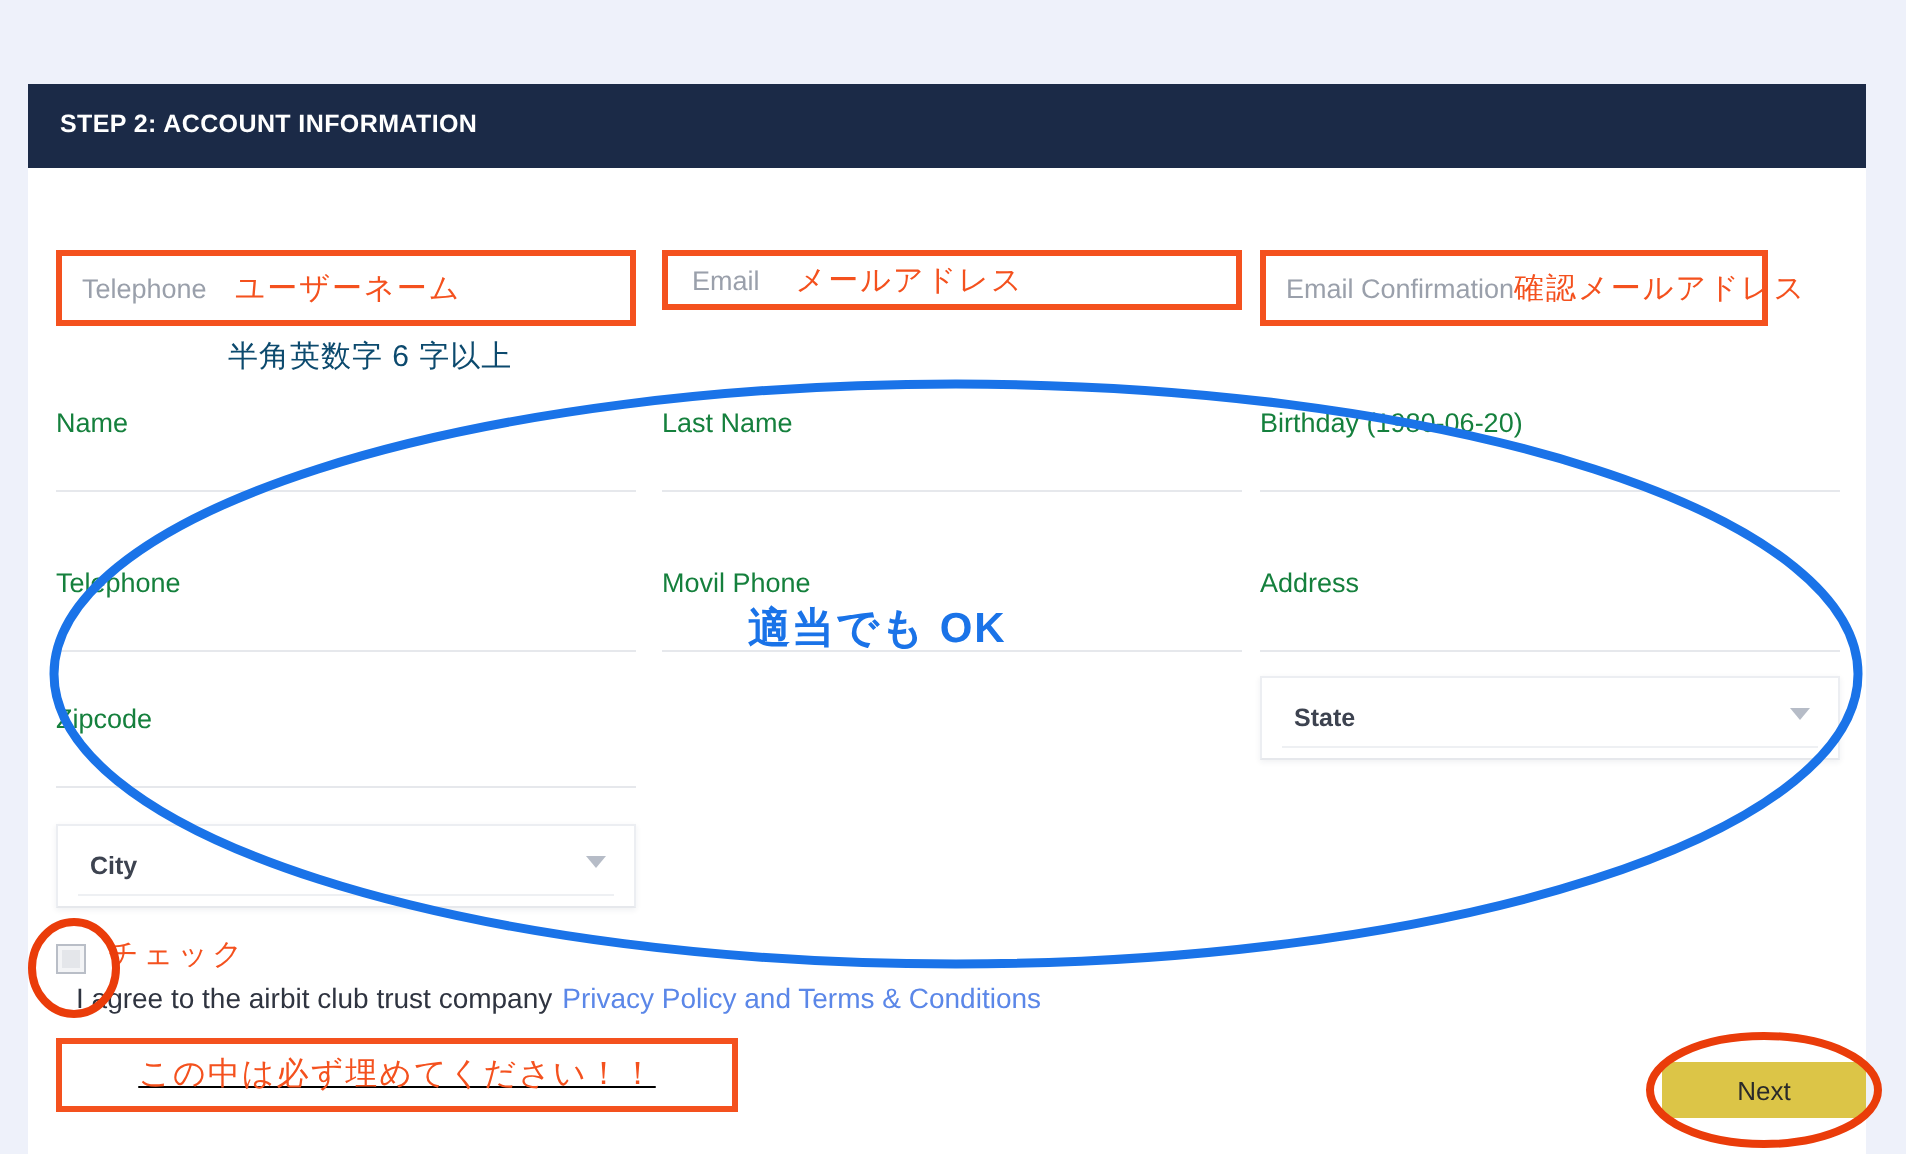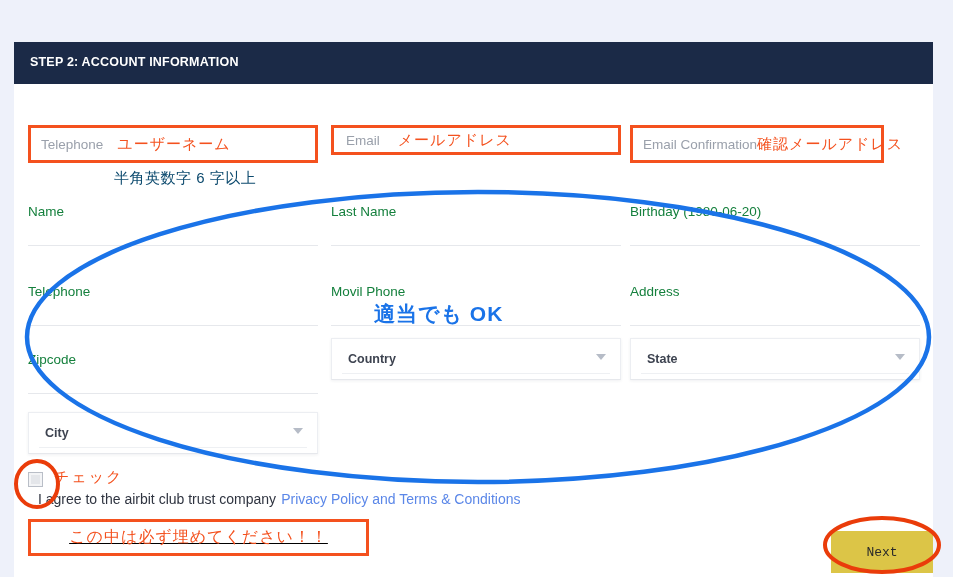--- a/index.html
+++ b/index.html
@@ -215,26 +215,26 @@
     letter-spacing: 1px;
     white-space: nowrap;
   }
 
   
   #next-button {
     position: absolute;
     left: 831px;
     top: 531px;
     width: 102px;
-    height: 42px;
+    height: 28px;
     background: #dcc547;
     border: none;
     color: #2a2a2a;
     font-size: 13px;
-    font-family: Liberation Mono, monospace;
+    font-family: Liberation Sans, sans-serif;
     cursor: pointer;
     padding: 0;
   }
 
   
   #overlay {
     position: absolute;
     left: 0;
     top: 0;
     width: 953px;
@@ -305,25 +305,20 @@
     <div class="field" style="left:317px; top:200px; width:290px; height:42px;">
       <span class="label">Movil Phone</span>
       <span class="rule"></span>
     </div>
 
     <div class="field" style="left:14px; top:268px; width:290px; height:42px;">
       <span class="label">Zipcode</span>
       <span class="rule"></span>
     </div>
 
-    <div class="dropdown" style="left:317px; top:254px; width:290px; height:42px;">
-      <span class="dd-label">Country</span>
-      <span class="chev"></span>
-      <span class="dd-rule"></span>
-    </div>
 
     <div class="dropdown" style="left:616px; top:254px; width:290px; height:42px;">
       <span class="dd-label">State</span>
       <span class="chev"></span>
       <span class="dd-rule"></span>
     </div>
 
     <div class="dropdown" style="left:14px; top:328px; width:290px; height:42px;">
       <span class="dd-label">City</span>
       <span class="chev"></span>

